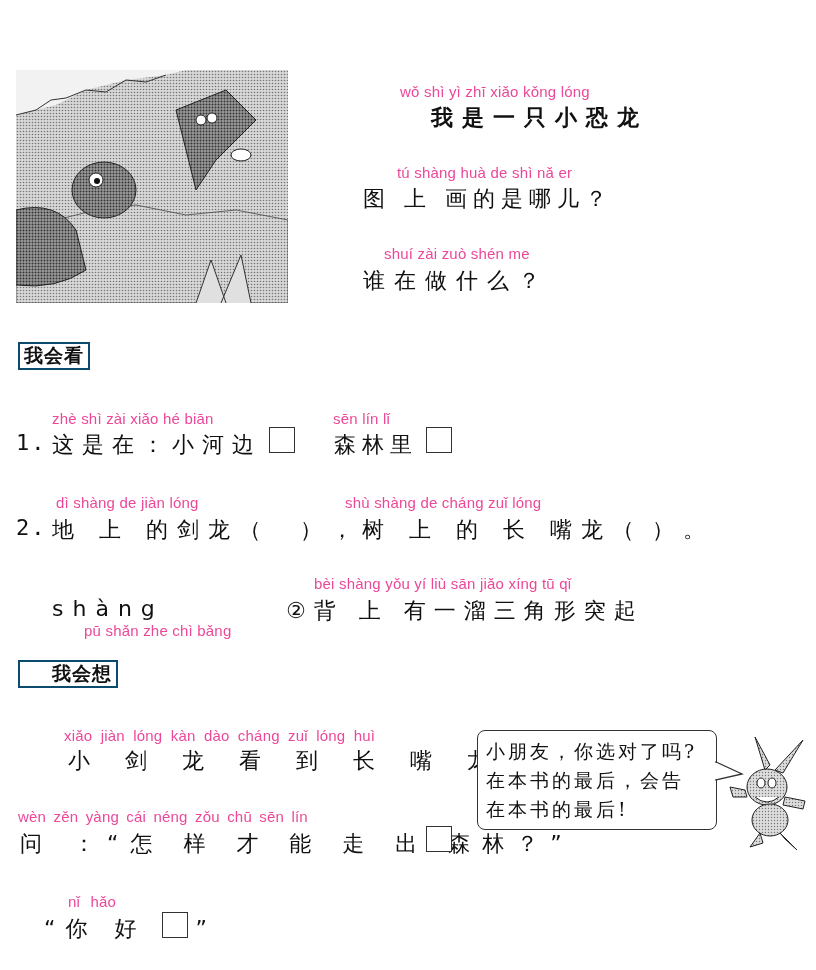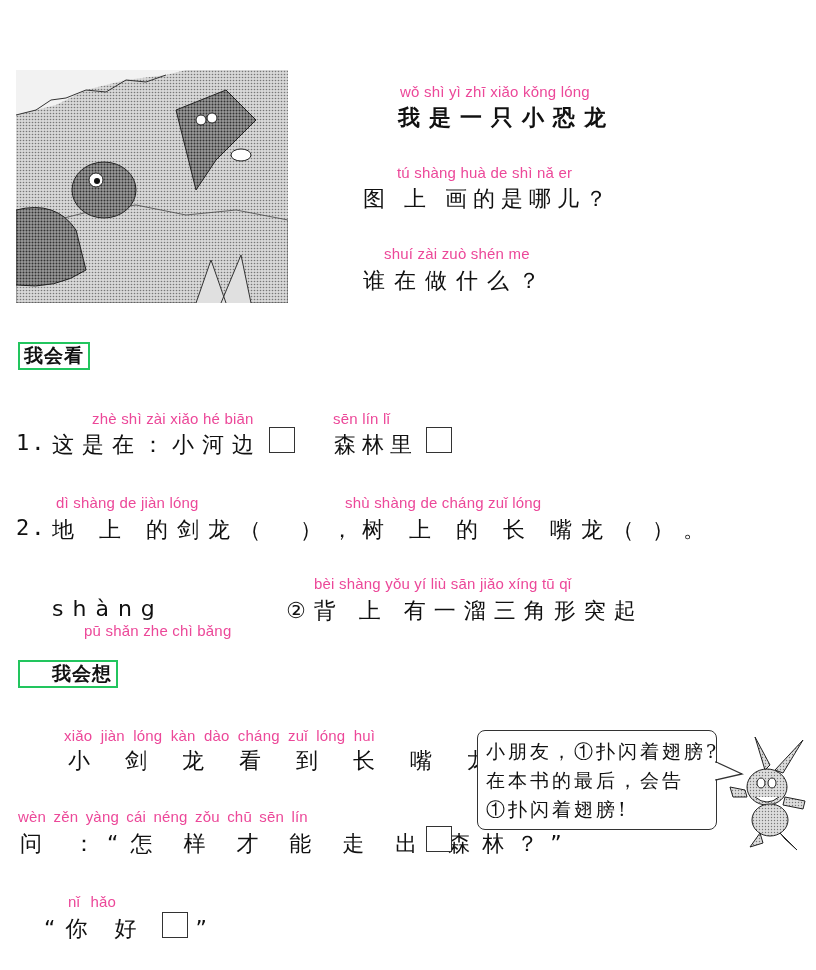--- a/index.html
+++ b/index.html
@@ -1,22 +1,22 @@
 <!DOCTYPE html>
 <html><head>
   <meta charset="utf-8">
   <style>
     html, body { margin: 0; padding: 0; background: #ffffff; }
     body { width: 816px; height: 970px; position: relative; overflow: hidden; font-family: "DejaVu Sans", sans-serif; color: #111; }
     .abs { position: absolute; white-space: nowrap; }
     .py { font-family: "Liberation Sans", sans-serif; font-size: 15px; color: #ec4899; letter-spacing: 0.2px; }
     .hz { font-family: "DejaVu Sans", sans-serif; font-size: 22px; color: #111; letter-spacing: 6px; }
-    .hz.bold { font-weight: bold; }
+    .hz.bold { font-weight: bold; margin-left: 33px; }
     .box { position: absolute; width: 26px; height: 26px; border: 1.5px solid #333; background: #fff; box-sizing: border-box; }
-    .section-tag { position: absolute; border: 2px solid #22c55e; padding: 1px 4px; font-weight: bold; font-size: 19px; line-height: 22px; letter-spacing: 1px; font-family: Liberation Serif, serif; }
+    .section-tag { position: absolute; border: 2px solid #0c4a6e; padding: 1px 4px; font-weight: bold; font-size: 19px; line-height: 22px; letter-spacing: 1px; font-family: Liberation Serif, serif; }
     .illustration { position: absolute; left: 16px; top: 70px; width: 272px; height: 233px; overflow: hidden; }
     .bubble { position: absolute; left: 477px; top: 730px; width: 240px; height: 100px; border: 1.5px solid #333; border-radius: 8px; background: #fff; box-sizing: border-box; padding: 6px 8px; }
     .bubble-line { font-family: "DejaVu Serif", serif; font-size: 19px; line-height: 29px; letter-spacing: 3px; color: #111; white-space: nowrap; }
     .rabbit { position: absolute; left: 725px; top: 735px; width: 90px; height: 120px; }
   </style>
 </head>
 <body>
 
 <div class="illustration">
   <svg width="272" height="233" viewBox="0 0 272 233">
@@ -50,21 +50,21 @@
 <div class="abs hz bold" style="left:398px;top:103px;letter-spacing:9px;">我是一只小恐龙</div>
 
 <div class="abs py" style="left:364px;top:164px;margin-left:33px;">tú  shàng huà de shì nǎ  er</div>
 <div class="abs hz" style="left:363px;top:184px;">图 上 画的是哪儿？</div>
 
 <div class="abs py" style="left:384px;top:245px;">shuí zài zuò shén me</div>
 <div class="abs hz" style="left:363px;top:266px;letter-spacing:9px;">谁在做什么？</div>
 
 <div class="section-tag" style="left:18px;top:342px;">我会看</div>
 
-<div class="abs py" style="left:52px;top:410px;margin-left:40px;">zhè shì zài   xiǎo hé biān</div>
+<div class="abs py" style="left:52px;top:410px;">zhè shì zài   xiǎo hé biān</div>
 <div class="abs py" style="left:333px;top:410px;">sēn lín  lǐ</div>
 <div class="abs hz" style="left:16px;top:430px;letter-spacing:2px;font-family:'DejaVu Sans Mono',monospace;">1.</div>
 <div class="abs hz" style="left:52px;top:430px;letter-spacing:8px;">这是在：小河边</div>
 <div class="box" style="left:269px;top:427px;"></div>
 <div class="abs hz" style="left:334px;top:430px;letter-spacing:6px;">森林里</div>
 <div class="box" style="left:426px;top:427px;"></div>
 
 <div class="abs py" style="left:56px;top:494px;">dì shàng de jiàn lóng</div>
 <div class="abs py" style="left:345px;top:494px;">shù shàng de cháng zuǐ lóng</div>
 <div class="abs hz" style="left:16px;top:515px;letter-spacing:2px;font-family:'DejaVu Sans Mono',monospace;">2.</div>
@@ -86,23 +86,23 @@
 
 <div class="abs py" style="left:18px;top:808px;word-spacing:3px;">wèn        zěn  yàng  cái  néng  zǒu  chū  sēn  lín</div>
 <div class="abs hz" style="left:20px;top:829px;letter-spacing:12px;">问 ：“怎 样 才 能 走 出 森林？”</div>
 <div class="box" style="left:426px;top:826px;"></div>
 
 <div class="abs py" style="left:68px;top:893px;word-spacing:6px;">nǐ  hǎo</div>
 <div class="abs hz" style="left:44px;top:914px;letter-spacing:10px;">“你 好 ！”</div>
 <div class="box" style="left:162px;top:912px;"></div>
 
 <div class="bubble">
-  <div class="bubble-line">小朋友，①扑闪着翅膀?</div>
+  <div class="bubble-line">小朋友，你选对了吗?</div>
   <div class="bubble-line">在本书的最后，会告</div>
-  <div class="bubble-line">①扑闪着翅膀!</div>
+  <div class="bubble-line">在本书的最后!</div>
 </div>
 <svg class="abs" style="left:714px;top:760px;" width="30" height="30">
   <polygon points="2,2 28,14 2,20" fill="#fff" stroke="#333" stroke-width="1.3"></polygon>
   <line x1="2" y1="3" x2="2" y2="19" stroke="#fff" stroke-width="3"></line>
 </svg>
 
 <div class="rabbit">
   <svg width="90" height="120" viewBox="0 0 90 120">
     <defs>
       <pattern id="rdots" width="3" height="3" patternUnits="userSpaceOnUse">

